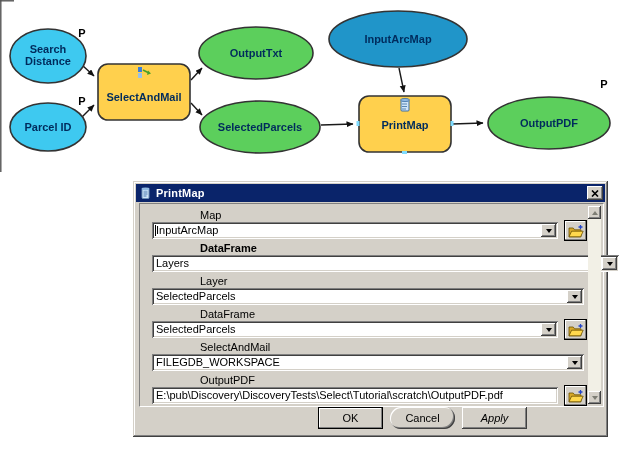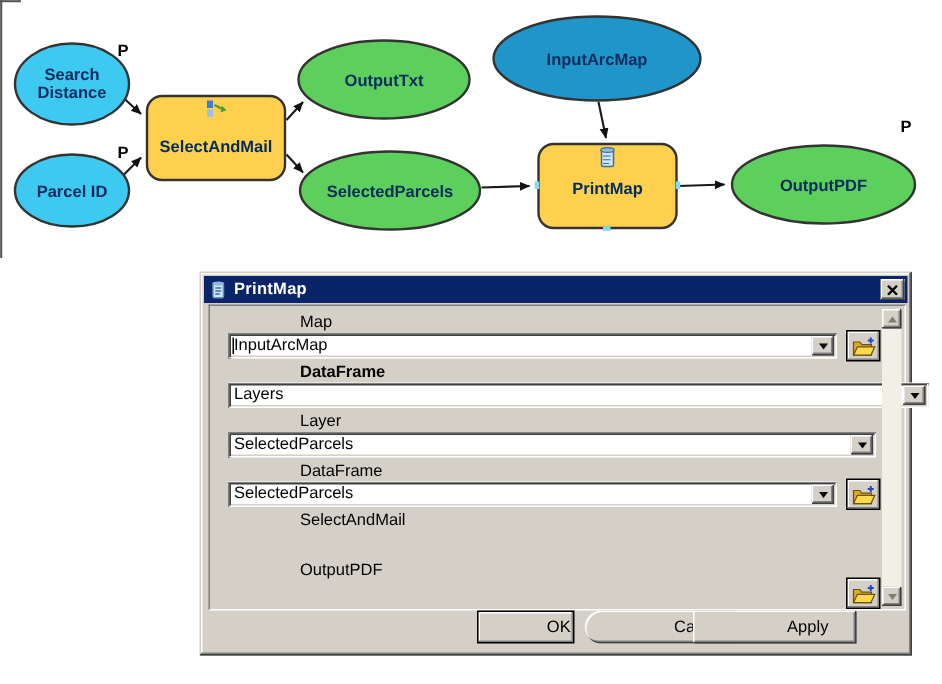--- a/index.html
+++ b/index.html
@@ -42,21 +42,21 @@
     box-shadow: inset -1px -1px 0 #404040, inset 1px 1px 0 #ffffff,
                 inset -2px -2px 0 #808080, inset 2px 2px 0 #d4d0c8;
     display:flex;align-items:center;justify-content:center;}
   .tri-up{width:0;height:0;border-left:3px solid transparent;border-right:3px solid transparent;
     border-bottom:4px solid #7d7d74;}
   .tri-down{width:0;height:0;border-left:3px solid transparent;border-right:3px solid transparent;
     border-top:4px solid #7d7d74;}
   .btn{position:absolute;height:22px;background:#d4d0c8;font-size:11px;color:#000;
     display:flex;align-items:center;justify-content:center;
     box-shadow: inset -1px -1px 0 #404040, inset 1px 1px 0 #ffffff,
-                inset -2px -2px 0 #808080, inset 2px 2px 0 #d4d0c8; padding-left: 44px;}
+                inset -2px -2px 0 #808080, inset 2px 2px 0 #d4d0c8;}
   .btn.default{border:1px solid #000;box-sizing:border-box;
     box-shadow: inset -1px -1px 0 #808080, inset 1px 1px 0 #ffffff;}
 </style>
 </head>
 <body>
 
 <div id="stage">
 
   
   <svg width="628" height="178" viewBox="0 0 628 178">
@@ -184,37 +184,46 @@
       </div>
       <div class="browsebtn" style="left:424px;top:115px;">
         <svg width="16" height="14" viewBox="0 0 16 14">
           <path d="M1 4 h4.2 l1.4 1.8 H13 v7 H1 Z" fill="#d8a828" stroke="#6b5200" stroke-width="0.8"></path>
           <path d="M1 12.8 L3.6 7.2 H15.2 L12.6 12.8 Z" fill="#ffd84d" stroke="#6b5200" stroke-width="0.8"></path>
           <path d="M12.5 1 v4 M10.5 3 h4" stroke="#2244cc" stroke-width="1.3"></path>
         </svg>
       </div>
 
       <div class="flabel" style="top:137px;">SelectAndMail</div>
+      <div class="combo" style="top:150px;width:432px;">
+        <span class="val">FILEGDB_WORKSPACE</span>
+        <div class="dropbtn">
+            <div class="tri"></div>
+          </div>
+      </div>
 
       <div class="flabel" style="top:170px;">OutputPDF</div>
+      <div class="textfield" style="top:183px;width:406px;">
+        <span class="val">E:\pub\Discovery\DiscoveryTests\Select\Tutorial\scratch\OutputPDF.pdf</span>
+      </div>
       <div class="browsebtn" style="left:424px;top:181px;">
         <svg width="16" height="14" viewBox="0 0 16 14">
           <path d="M1 4 h4.2 l1.4 1.8 H13 v7 H1 Z" fill="#d8a828" stroke="#6b5200" stroke-width="0.8"></path>
           <path d="M1 12.8 L3.6 7.2 H15.2 L12.6 12.8 Z" fill="#ffd84d" stroke="#6b5200" stroke-width="0.8"></path>
           <path d="M12.5 1 v4 M10.5 3 h4" stroke="#2244cc" stroke-width="1.3"></path>
         </svg>
       </div>
 
       <div class="scrollbar">
         <div class="sbtn" style="top:0;">
           <div class="tri-up"></div>
         </div>
         <div class="sbtn" style="bottom:0;top:auto;">
           <div class="tri-down"></div>
         </div>
       </div>
     </div>
 
     <div class="btn default" style="left:185px;top:226px;width:65px;">OK</div>
     <div class="btn" style="left:257px;top:226px;width:65px;border-radius:11px;">Cancel</div>
-    <div class="btn" style="left:329px;top:226px;width:65px;">Apply</div>
+    <div class="btn" style="left:329px;top:226px;width:65px;font-style:italic;">Apply</div>
   </div>
 </div>
 
 </body></html>

